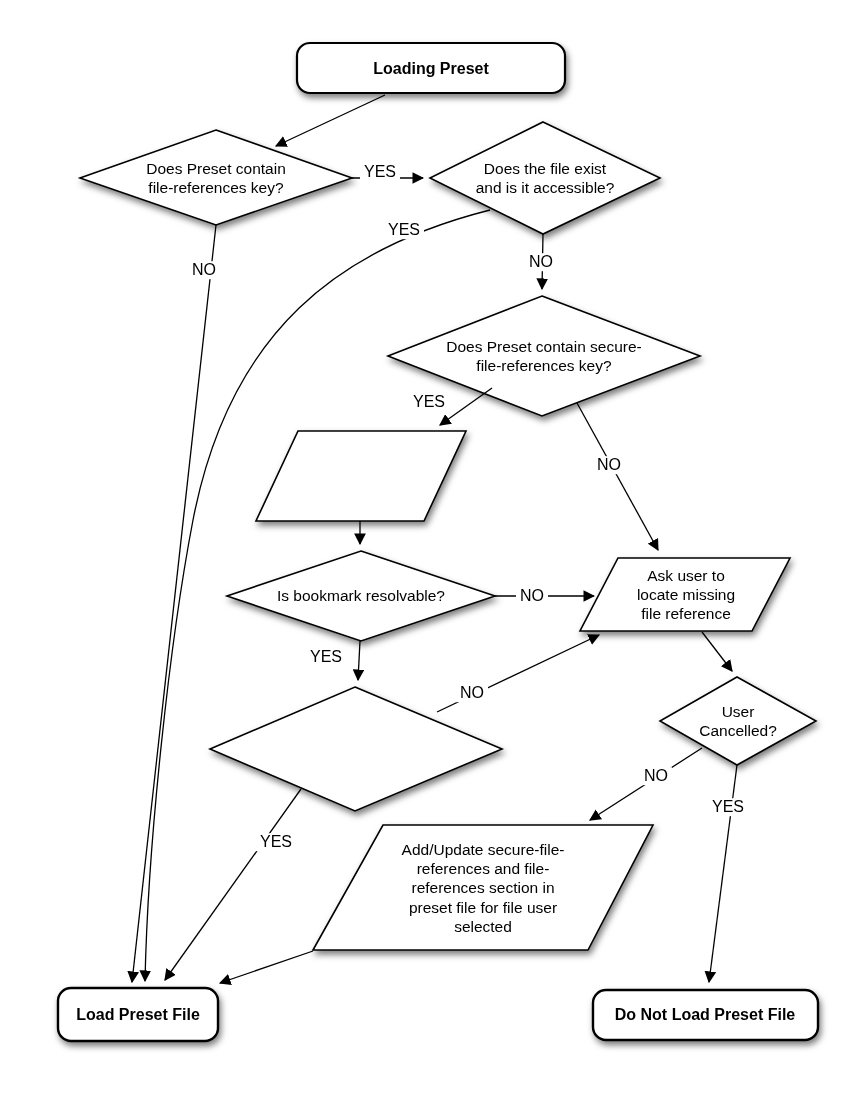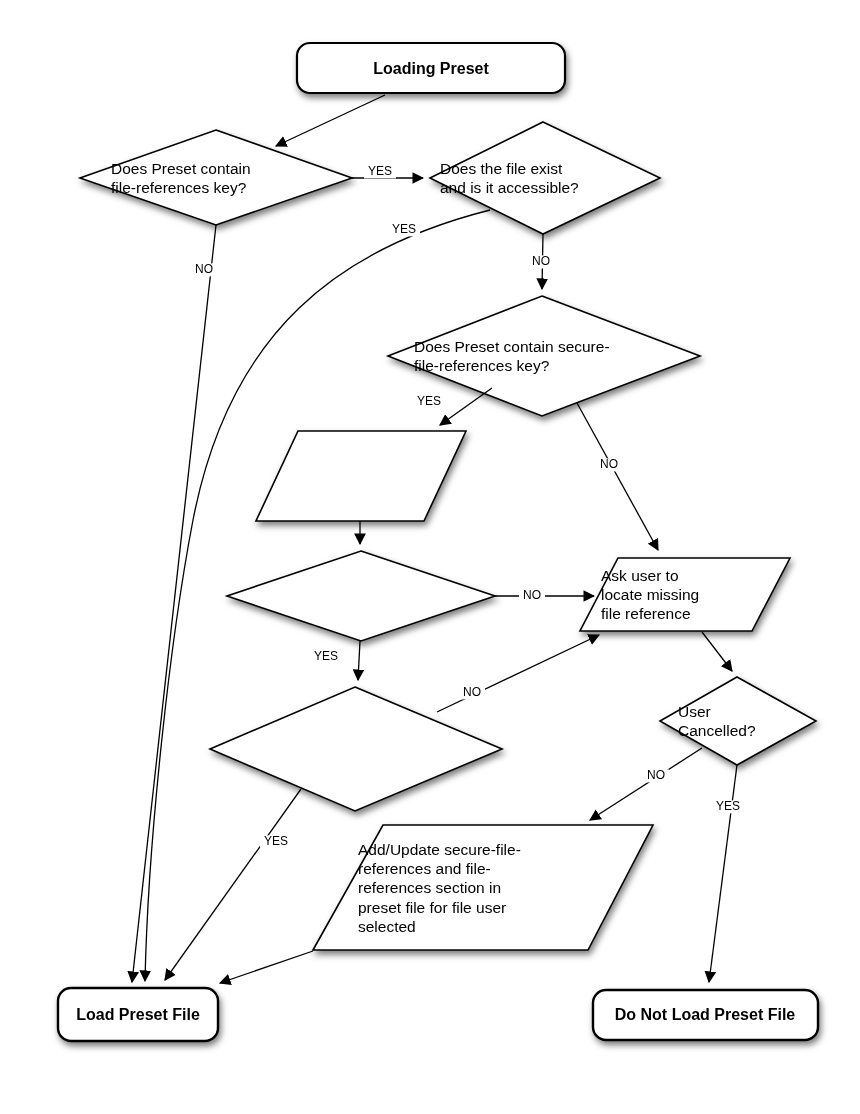--- a/index.html
+++ b/index.html
@@ -16,36 +16,37 @@
     background: #ffffff;
     overflow: hidden;
   }
   .canvas svg {
     position: absolute;
     left: 0; top: 0;
   }
   .node-lbl {
     position: absolute;
     transform: translate(-50%, -50%);
+    text-align: center;
     white-space: pre-line;
     font-size: 15.5px;
     line-height: 1.24;
     pointer-events: none;
   }
   .node-lbl.bold {
     font-weight: bold;
     font-size: 16px;
     white-space: nowrap;
   }
   .edge-lbl {
     position: absolute;
     transform: translate(-50%, -50%);
     background: #ffffff;
     padding: 0 4px;
-    font-size: 12px;
+    font-size: 16px;
     line-height: 1.1;
     pointer-events: none;
   }
 </style>
 </head>
 <body>
 
 <div class="canvas">
 
   <svg width="860" height="1114" viewBox="0 0 860 1114">
@@ -93,20 +94,21 @@
     </g>
   </svg>
 
   <div class="node-lbl bold" style="left:431px; top:69px;">Loading Preset</div>
   <div class="node-lbl" style="left:216px; top:178px; width:210px;">Does Preset contain
 file-references key?</div>
   <div class="node-lbl" style="left:545px; top:178px; width:210px;">Does the file exist
 and is it accessible?</div>
   <div class="node-lbl" style="left:544px; top:356px; width:260px;">Does Preset contain secure-
 file-references key?</div>
+  <div class="node-lbl" style="left:361px; top:596px; width:240px;">Is bookmark resolvable?</div>
   <div class="node-lbl" style="left:686px; top:595px; width:170px;">Ask user to
 locate missing
 file reference</div>
   <div class="node-lbl" style="left:738px; top:721px; width:120px;">User
 Cancelled?</div>
   <div class="node-lbl" style="left:483px; top:888px; width:250px;">Add/Update secure-file-
 references and file-
 references section in
 preset file for file user
 selected</div>

